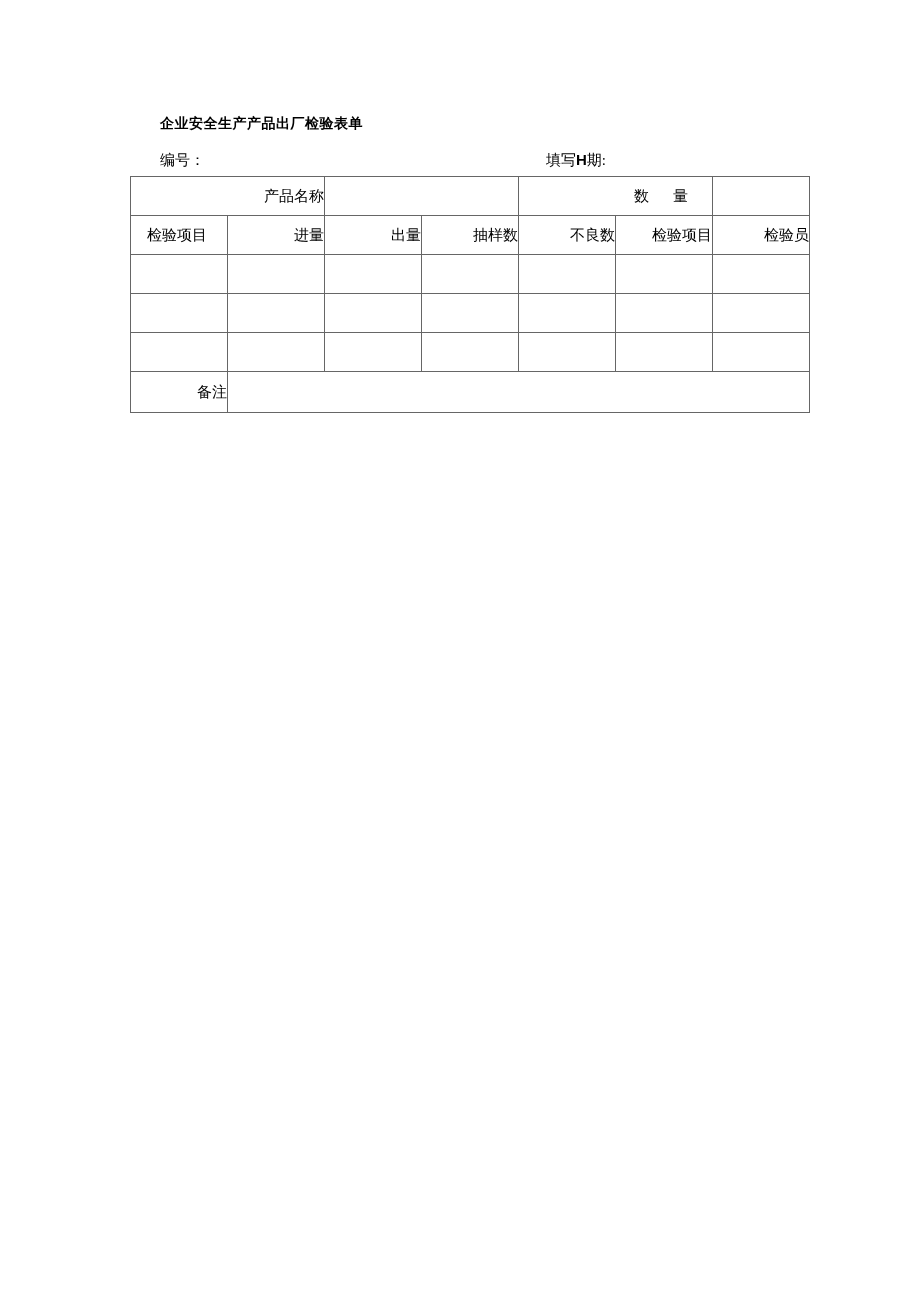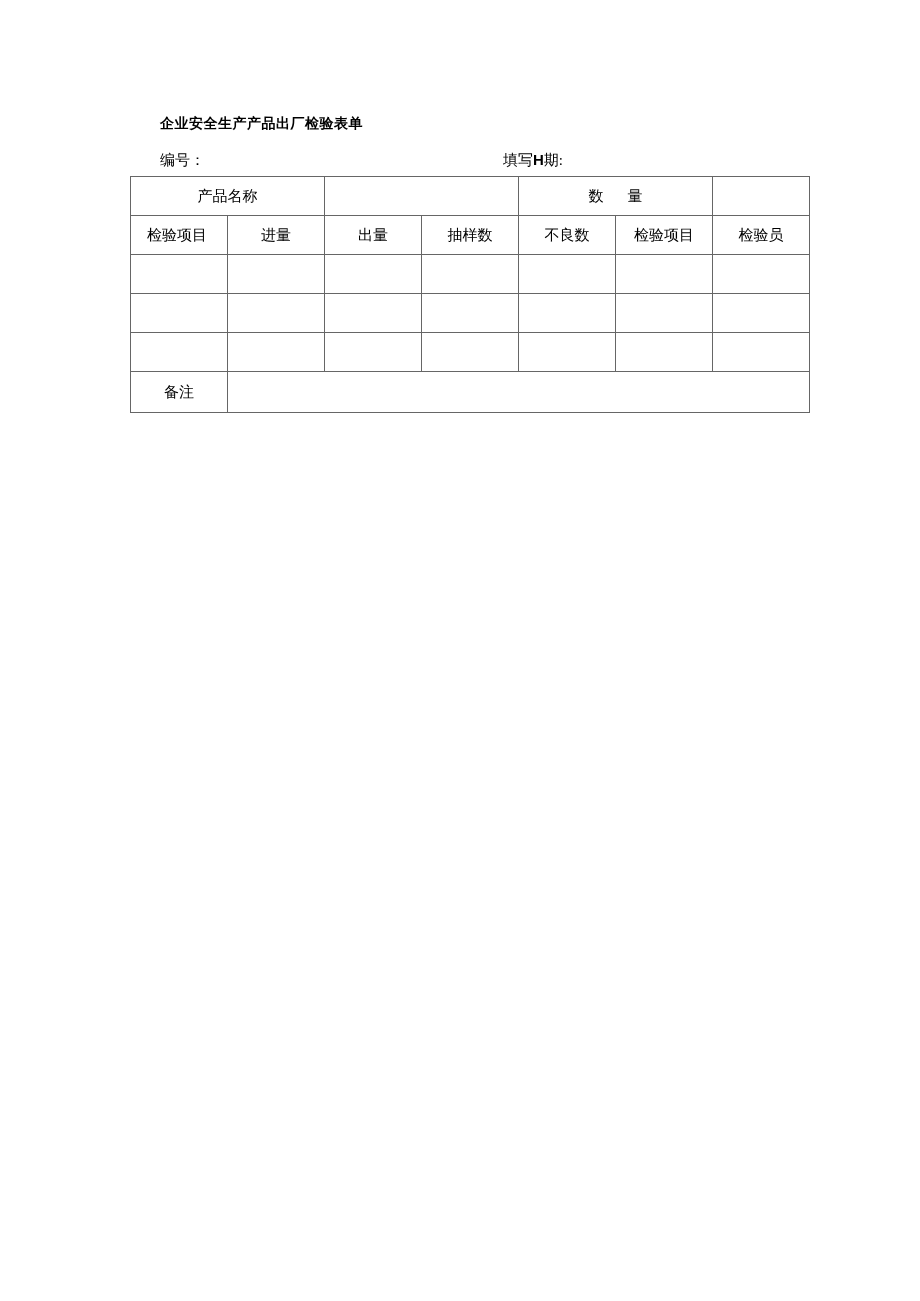--- a/index.html
+++ b/index.html
@@ -20,38 +20,39 @@
     margin: 0 0 18px 30px;
     font-family: "SimHei", "黑体", sans-serif;
     letter-spacing: 0.5px;
   }
   .meta-row {
     display: flex;
     align-items: baseline;
     font-size: 15px;
     margin: 0 0 6px 30px;
     font-family: "SimSun", "宋体", serif;
+    gap: 43px;
   }
   .meta-left {
     width: 343px;
   }
   .meta-right .h {
     font-family: Arial, "Helvetica Neue", sans-serif;
     font-weight: bold;
   }
   table {
     border-collapse: collapse;
     width: 679px;
     table-layout: fixed;
   }
   td {
     border: 1px solid #666;
     height: 38px;
     font-size: 15px;
-    text-align: center;
+    text-align: right;
     vertical-align: middle;
     padding: 0;
   }
   td.tall {
     height: 40px;
   }
   .spaced {
     letter-spacing: 24px;
     text-indent: 24px;
   }

